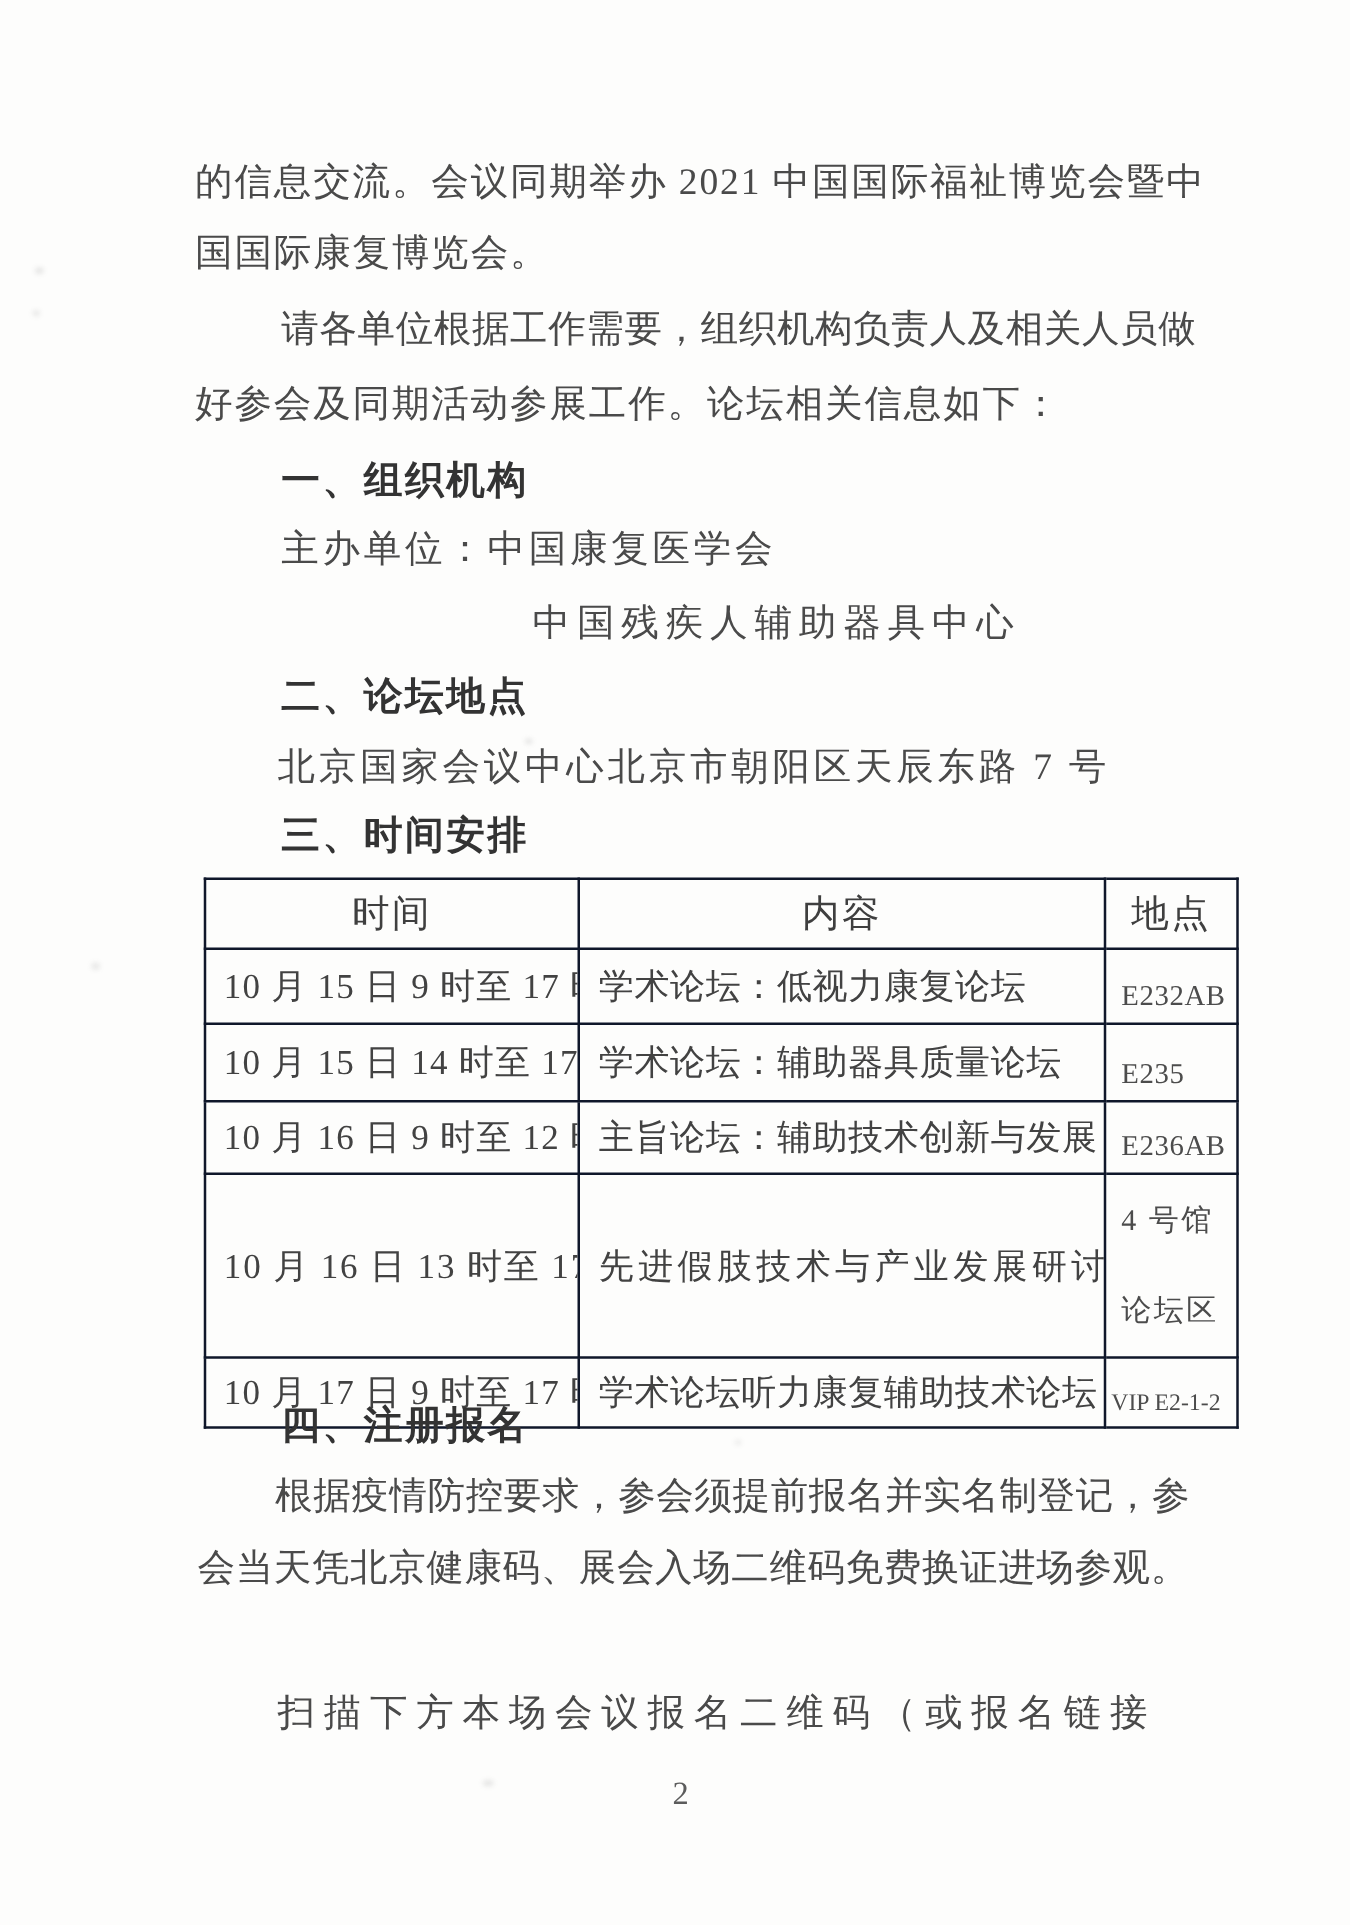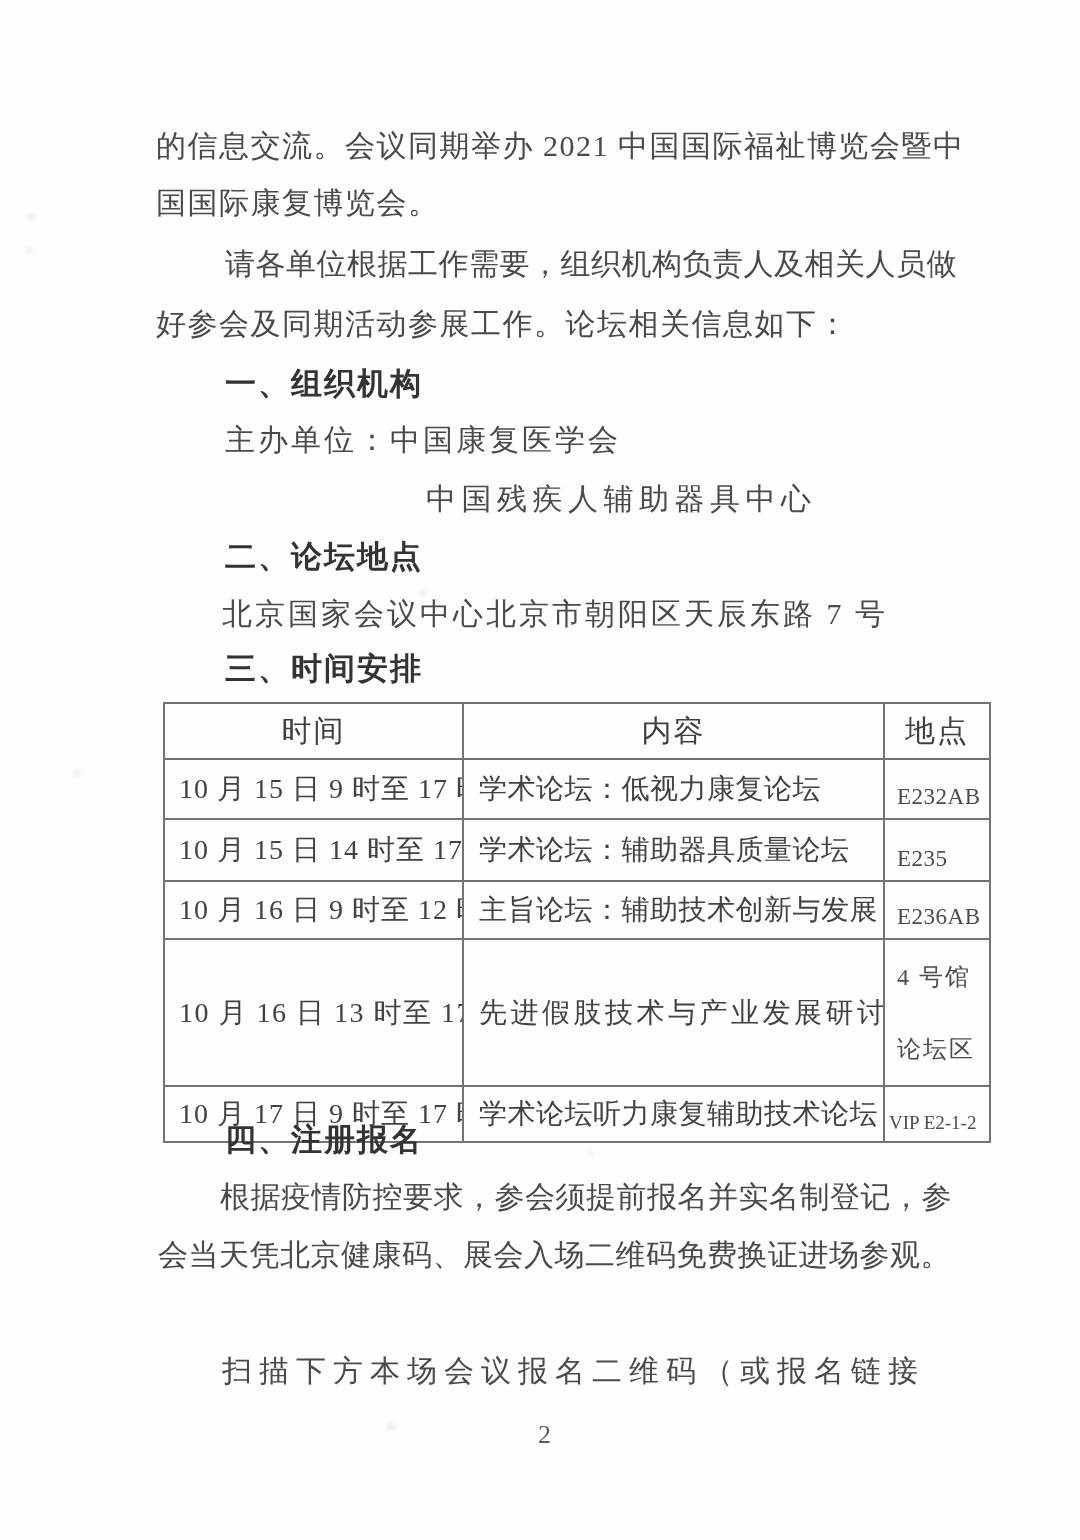--- a/index.html
+++ b/index.html
@@ -51,21 +51,21 @@
     border-collapse:collapse;
     table-layout:fixed;
     width:826px;
     font-family:"Liberation Serif","DejaVu Serif",serif;
     color:#424242;
   }
   table.sched col.c1{width:299px;}
   table.sched col.c2{width:421px;}
   table.sched col.c3{width:106px;}
   table.sched th,table.sched td{
-    border:2px solid #737373;
+    border:2px solid #0f172a;
     font-weight:400;
     overflow:hidden;
   }
   table.sched th{
     font-size:30px;
     text-align:center;
     letter-spacing:2px;
     color:#3f3f3f;
   }
   tr.hrow{height:56px;}

